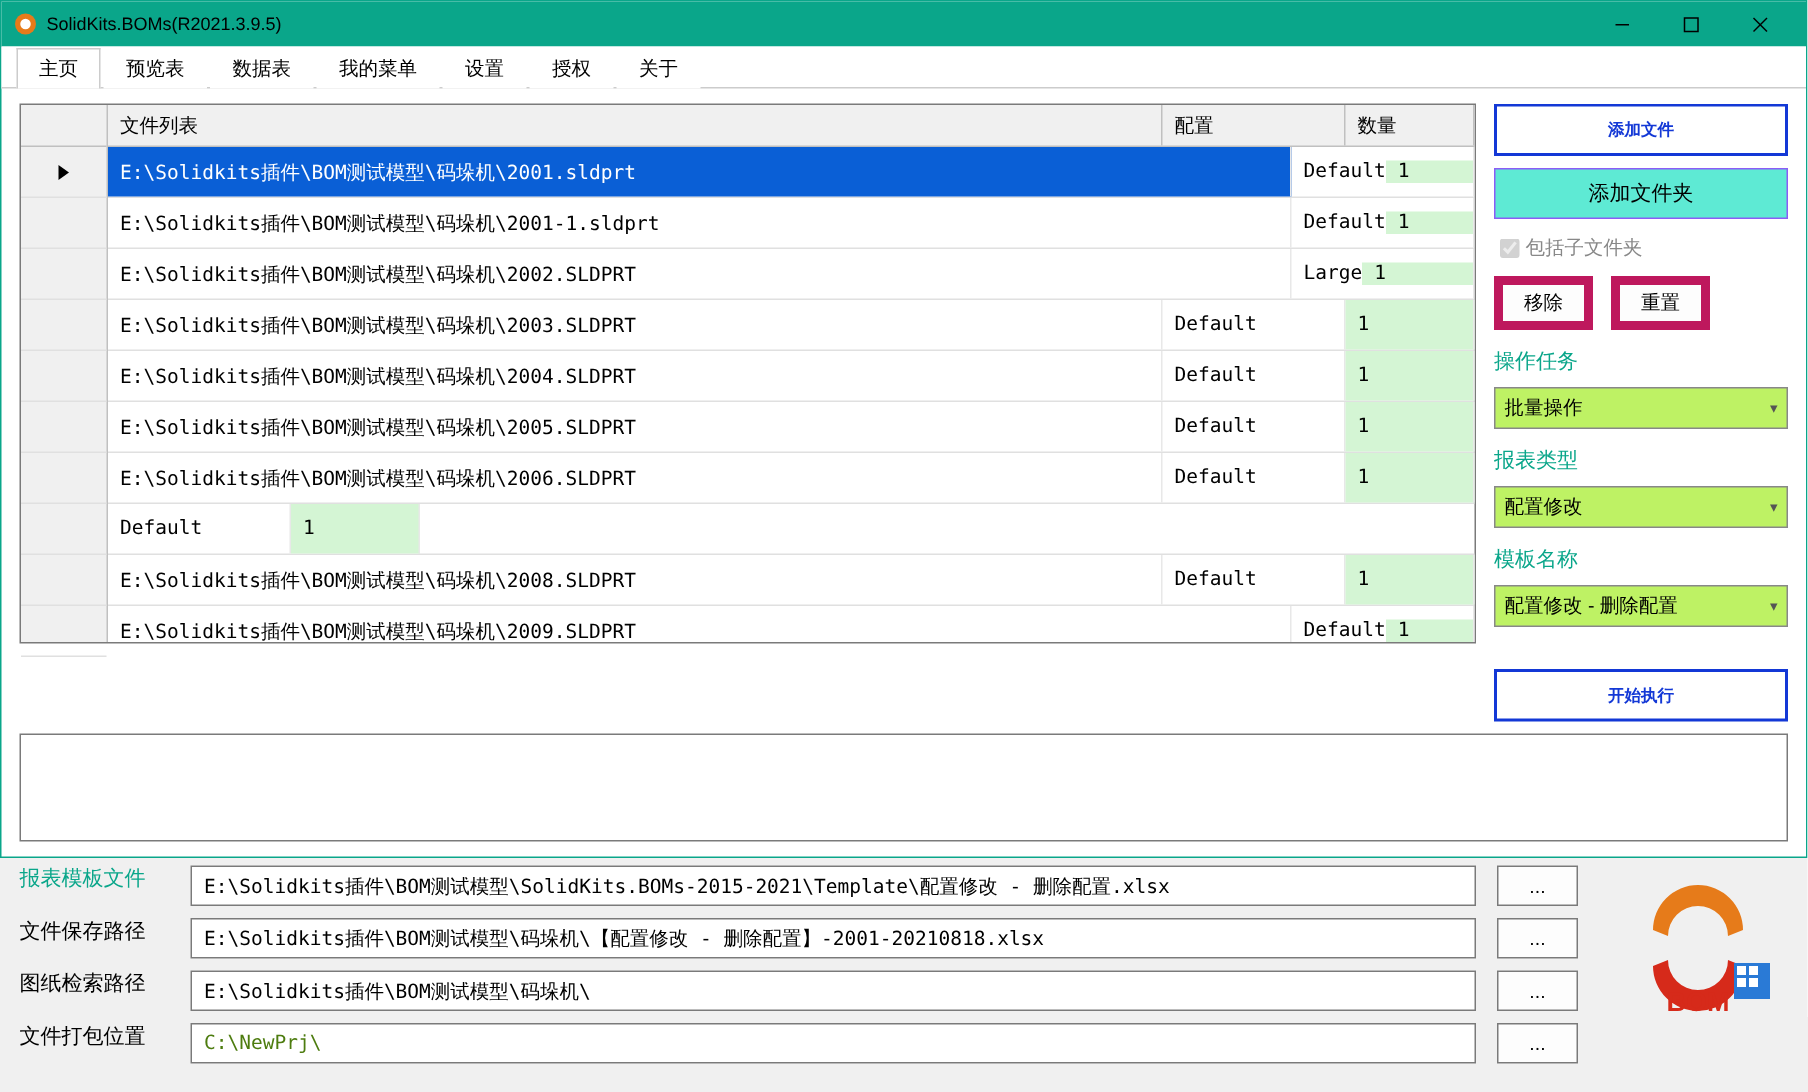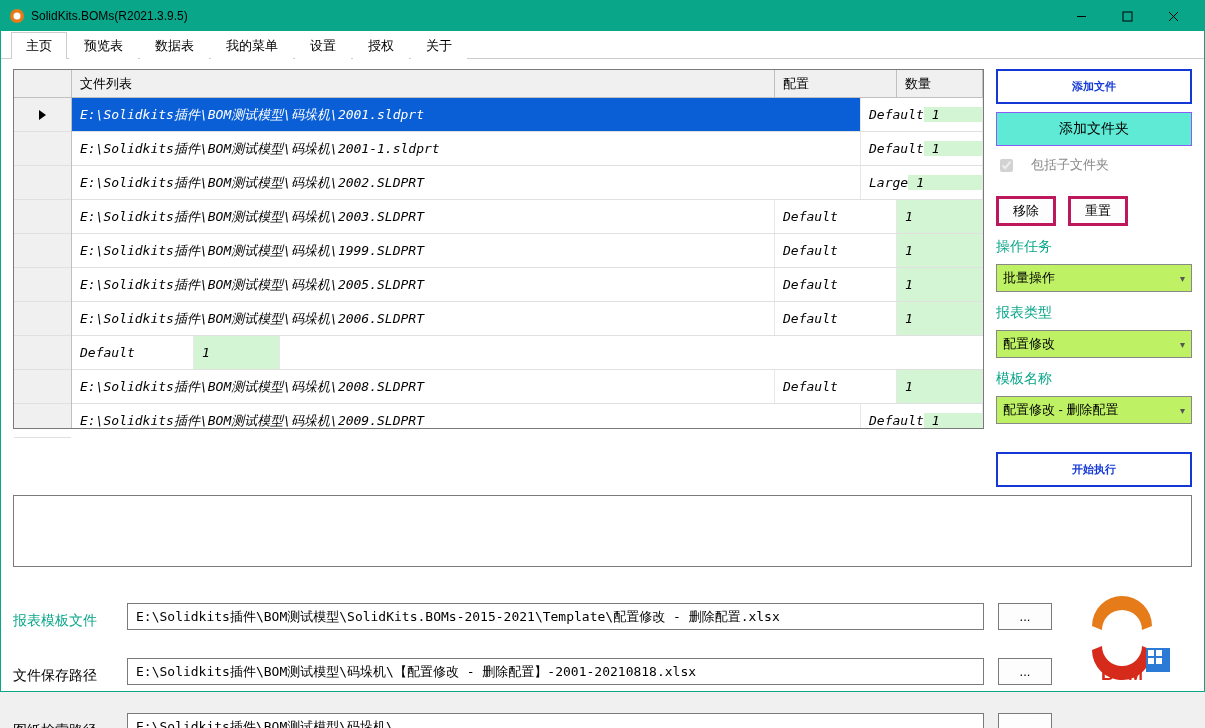--- a/index.html
+++ b/index.html
@@ -1,18 +1,18 @@
 <!DOCTYPE html>
 <html><head>
 <meta charset="utf-8">
 <style>
 * { box-sizing: border-box; margin: 0; padding: 0; font-family: "Microsoft YaHei", "SimSun", sans-serif; }
 body { background: #f0f0f0; width: 1205px; height: 728px; overflow: hidden; }
 
-.window { width: 1205px; height: 692px; background: #fff; border: 1px solid #0aa68a; display: flex; flex-direction: column; }
+.window { width: 1205px; height: 572px; background: #fff; border: 1px solid #0aa68a; display: flex; flex-direction: column; }
 
 .titlebar { height: 30px; background: #0aa68a; display: flex; align-items: center; padding: 0 8px; color: #000; }
 .titlebar .icon-app { width: 16px; height: 16px; margin-right: 6px; }
 .titlebar-title { flex: 1; font-size: 12px; }
 .winbtns { display: flex; gap: 0; }
 .winbtn { width: 46px; height: 30px; display: flex; align-items: center; justify-content: center; color: #000; cursor: pointer; }
 .winbtn svg { width: 11px; height: 11px; }
 
 .tabs { height: 28px; display: flex; align-items: flex-end; padding-left: 10px; background: #fff; border-bottom: 1px solid #ccc; gap: 2px; }
 .tab { padding: 4px 14px; font-size: 13px; border: 1px solid transparent; border-bottom: none; cursor: pointer; position: relative; top: 1px; background: #fff; }
@@ -28,50 +28,50 @@
 .rowhead-row.selected::before { content:''; width:0; height:0; border-top:5px solid transparent; border-bottom:5px solid transparent; border-left:7px solid #000; }
 
 .grid-body { flex: 1; display: flex; flex-direction: column; overflow: hidden; }
 .grid-head { height: 28px; display: flex; background: #f0f0f0; border-bottom: 1px solid #c0c0c0; }
 .gh { border-right: 1px solid #c0c0c0; padding: 4px 8px; font-size: 13px; display:flex; align-items:center; }
 .gh-file { flex: 1; }
 .gh-cfg { width: 122px; }
 .gh-qty { width: 86px; }
 
 .grid-rows { flex: 1; overflow-y: scroll; }
-.grow { display: flex; height: 34px; border-bottom: 1px solid #e0e0e0; align-items:center;font-style:italic; }
+.grow { display: flex; height: 34px; border-bottom: 1px solid #e0e0e0; align-items:center; }
 .grow.selected .gc-file { background: #0a5fd6; color: #fff; }
 .gc { border-right: 1px solid #e8e8e8; padding: 0 8px; font-size: 13px; height:100%; display:flex; align-items:center; font-family: "SimSun", monospace; }
 .gc-file { flex: 1; white-space: nowrap; overflow: hidden; }
 .gc-cfg { width: 122px; white-space: nowrap; overflow: hidden; text-overflow: ellipsis; }
 .gc-qty { width: 86px; background: #d4f5d4; }
 
 .sidepanel { width: 196px; display: flex; flex-direction: column; gap: 8px; }
 .bigbtn { border: 2px solid #1338d6; background: #fff; color: #1338d6; font-weight: bold; font-size: 11px; padding: 8px 0; text-align: center; cursor: pointer; }
 .bigbtn.exec { border-color: #1338d6; }
 .medbtn { border: 1px solid #8b5cf6; background: #5eead4; padding: 7px 0; text-align: center; font-size: 14px; cursor: pointer; }
-.chkrow { display: flex; align-items: center; gap: 18px; font-size: 13px; color: #888; padding: 2px 4px; }
+.chkrow { display: flex; align-items: center; gap: 4px; font-size: 13px; color: #888; padding: 2px 4px; }
 .chkrow input { accent-color: #888; }
 .tworow { display: flex; gap: 12px; }
-.smallbtn { flex:0 0 auto; border: 3px solid #be185d; background: #fdfdfd; padding: 3px 14px; font-size: 13px; cursor: pointer; margin-top: 12px; }
+.smallbtn { flex:0 0 auto; border: 6px solid #be185d; background: #fdfdfd; padding: 3px 14px; font-size: 13px; cursor: pointer; }
 .lbl { color: #0aa68a; font-size: 14px; padding-top: 4px; }
 .sel { width: 100%; border: 1px solid #888; background: #bef264; padding: 4px 6px; font-size: 13px; display:flex; justify-content:space-between; align-items:center; cursor:pointer; }
 .sel .chev { font-size: 10px; color:#555; }
 
 .logbox { border: 1px solid #7a7a7a; height: 72px; background: #fff; }
 
 .paths { display: flex; gap: 20px; margin-top: 8px; }
 .paths-left { flex: 1; display: flex; flex-direction: column; gap: 8px; }
-.pathrow { display: flex; align-items: flex-end; gap: 14px; margin-top: 20px; }
+.pathrow { display: flex; align-items: flex-start; gap: 14px; }
 .pathrow .plabel { width: 100px; font-size: 14px; }
 .pathrow .plabel.green { color: #0aa68a; }
 .pathrow input { flex: 1; border: 1px solid #7a7a7a; padding: 5px 8px; font-size: 13px; font-family: "SimSun", monospace; }
 .pathrow input:disabled { color: #4d7c0f; background: #fff; }
 .pathrow .browse { width: 54px; border: 1px solid #7a7a7a; background: #fdfdfd; padding: 5px 0; text-align: center; cursor: pointer; font-size: 13px; }
-.logo-box { width: 120px; height: 110px; display:flex; align-items:center; }
+.logo-box { width: 120px; height: 110px; display:flex; align-items:center; justify-content:center; }
 
 .grid-rows::-webkit-scrollbar { width: 18px; }
 .grid-rows::-webkit-scrollbar-track { background: #f0f0f0; border-left:1px solid #ddd; }
 .grid-rows::-webkit-scrollbar-thumb { background: #c8c8c8; border:1px solid #aaa; }
 .grid-rows::-webkit-scrollbar-button { height:18px; background:#f0f0f0; border:1px solid #ddd; }
 </style>
 </head>
 <body>
 
 <div class="window">
@@ -153,21 +153,21 @@
                 <div class="gc gc-cfg">Large<as mac...<="" div="">
                     <div class="gc gc-qty">1</div>
                   </as></div>
               </div>
               <div class="grow">
                 <div class="gc gc-file">E:\Solidkits插件\BOM测试模型\码垛机\2003.SLDPRT</div>
                 <div class="gc gc-cfg">Default</div>
                 <div class="gc gc-qty">1</div>
               </div>
               <div class="grow">
-                <div class="gc gc-file">E:\Solidkits插件\BOM测试模型\码垛机\1999.SLDPRT</div>
+                <div class="gc gc-file">E:\Solidkits插件\BOM测试模型\码垛机\2004.SLDPRT</div>
                 <div class="gc gc-cfg">Default</div>
                 <div class="gc gc-qty">1</div>
               </div>
               <div class="grow">
                 <div class="gc gc-file">E:\Solidkits插件\BOM测试模型\码垛机\2005.SLDPRT</div>
                 <div class="gc gc-cfg">Default</div>
                 <div class="gc gc-qty">1</div>
               </div>
               <div class="grow">
                 <div class="gc gc-file">E:\Solidkits插件\BOM测试模型\码垛机\2006.SLDPRT</div>

